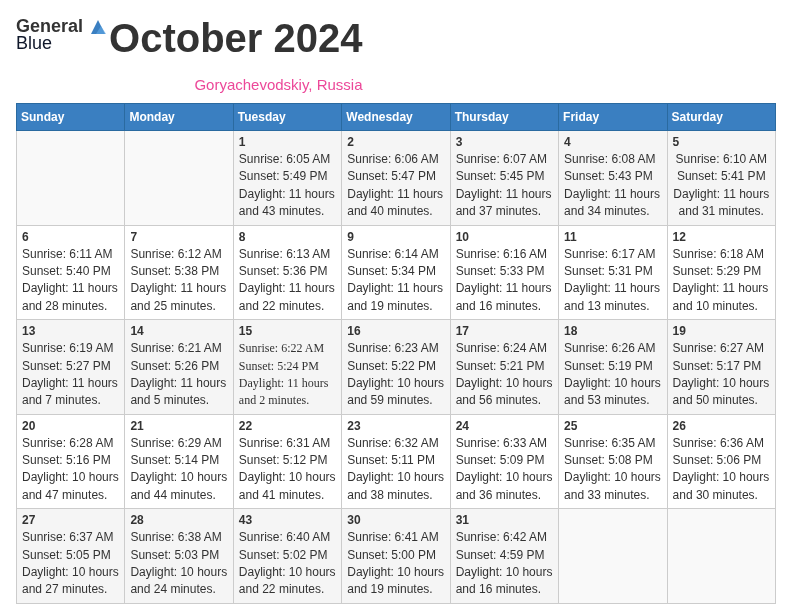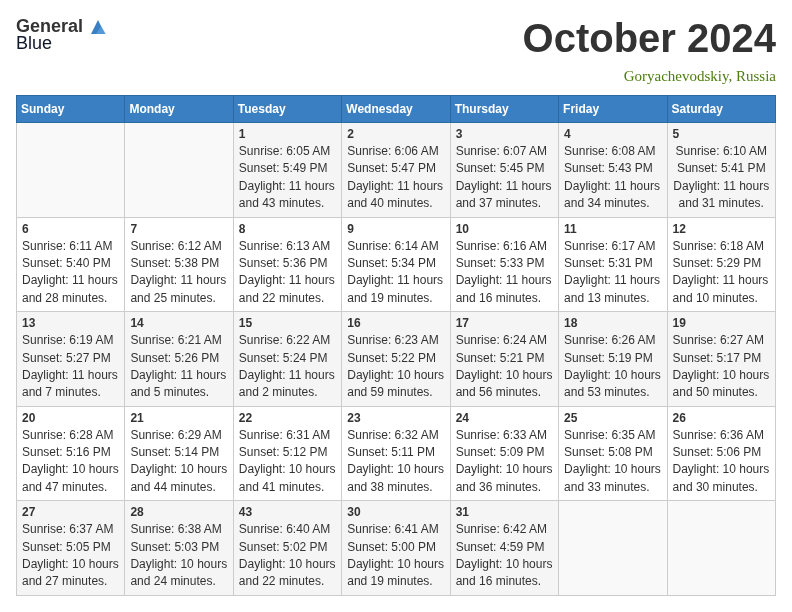--- a/index.html
+++ b/index.html
@@ -5,21 +5,20 @@
     * { box-sizing: border-box; margin: 0; padding: 0; }
     body {
       font-family: Arial, sans-serif;
       background: #fff;
       width: 792px;
       min-height: 612px;
       padding: 16px;
     }
     .header {
       display: flex;
-      justify-content: space-between;
       align-items: flex-start;
       margin-bottom: 10px;
     }
     .logo {
       display: flex;
       align-items: center;
       gap: 2px;
     }
     .logo-text-general {
       font-size: 18px;
@@ -42,23 +41,22 @@
       text-align: right;
     }
     .month-title {
       font-size: 40px;
       font-weight: bold;
       color: #333;
       line-height: 1.1;
     }
     .location {
       font-size: 15px;
-      color: #4d7c0f;
-      margin-top: 8px;
-      font-family: Liberation Serif, serif;
+      color: #ec4899;
+      margin-top: 16px;
     }
     .calendar {
       width: 100%;
       border-collapse: collapse;
       font-size: 10.5px;
     }
     .calendar thead th {
       background: #3a7fc1;
       color: #fff;
       padding: 6px 4px;
@@ -218,21 +216,21 @@
 Daylight: 11 hours and 7 minutes.</div>
         </td>
         <td>
           <span class="day-number">14</span>
           <div class="day-info" style="white-space: pre-line;">Sunrise: 6:21 AM
 Sunset: 5:26 PM
 Daylight: 11 hours and 5 minutes.</div>
         </td>
         <td>
           <span class="day-number">15</span>
-          <div class="day-info" style="white-space: pre-line;">Sunrise: 6:22 AM
+          <div class="day-info" style="white-space: pre-line; font-family: Liberation Serif, serif;">Sunrise: 6:22 AM
 Sunset: 5:24 PM
 Daylight: 11 hours and 2 minutes.</div>
         </td>
         <td>
           <span class="day-number">16</span>
           <div class="day-info" style="white-space: pre-line;">Sunrise: 6:23 AM
 Sunset: 5:22 PM
 Daylight: 10 hours and 59 minutes.</div>
         </td>
         <td>

